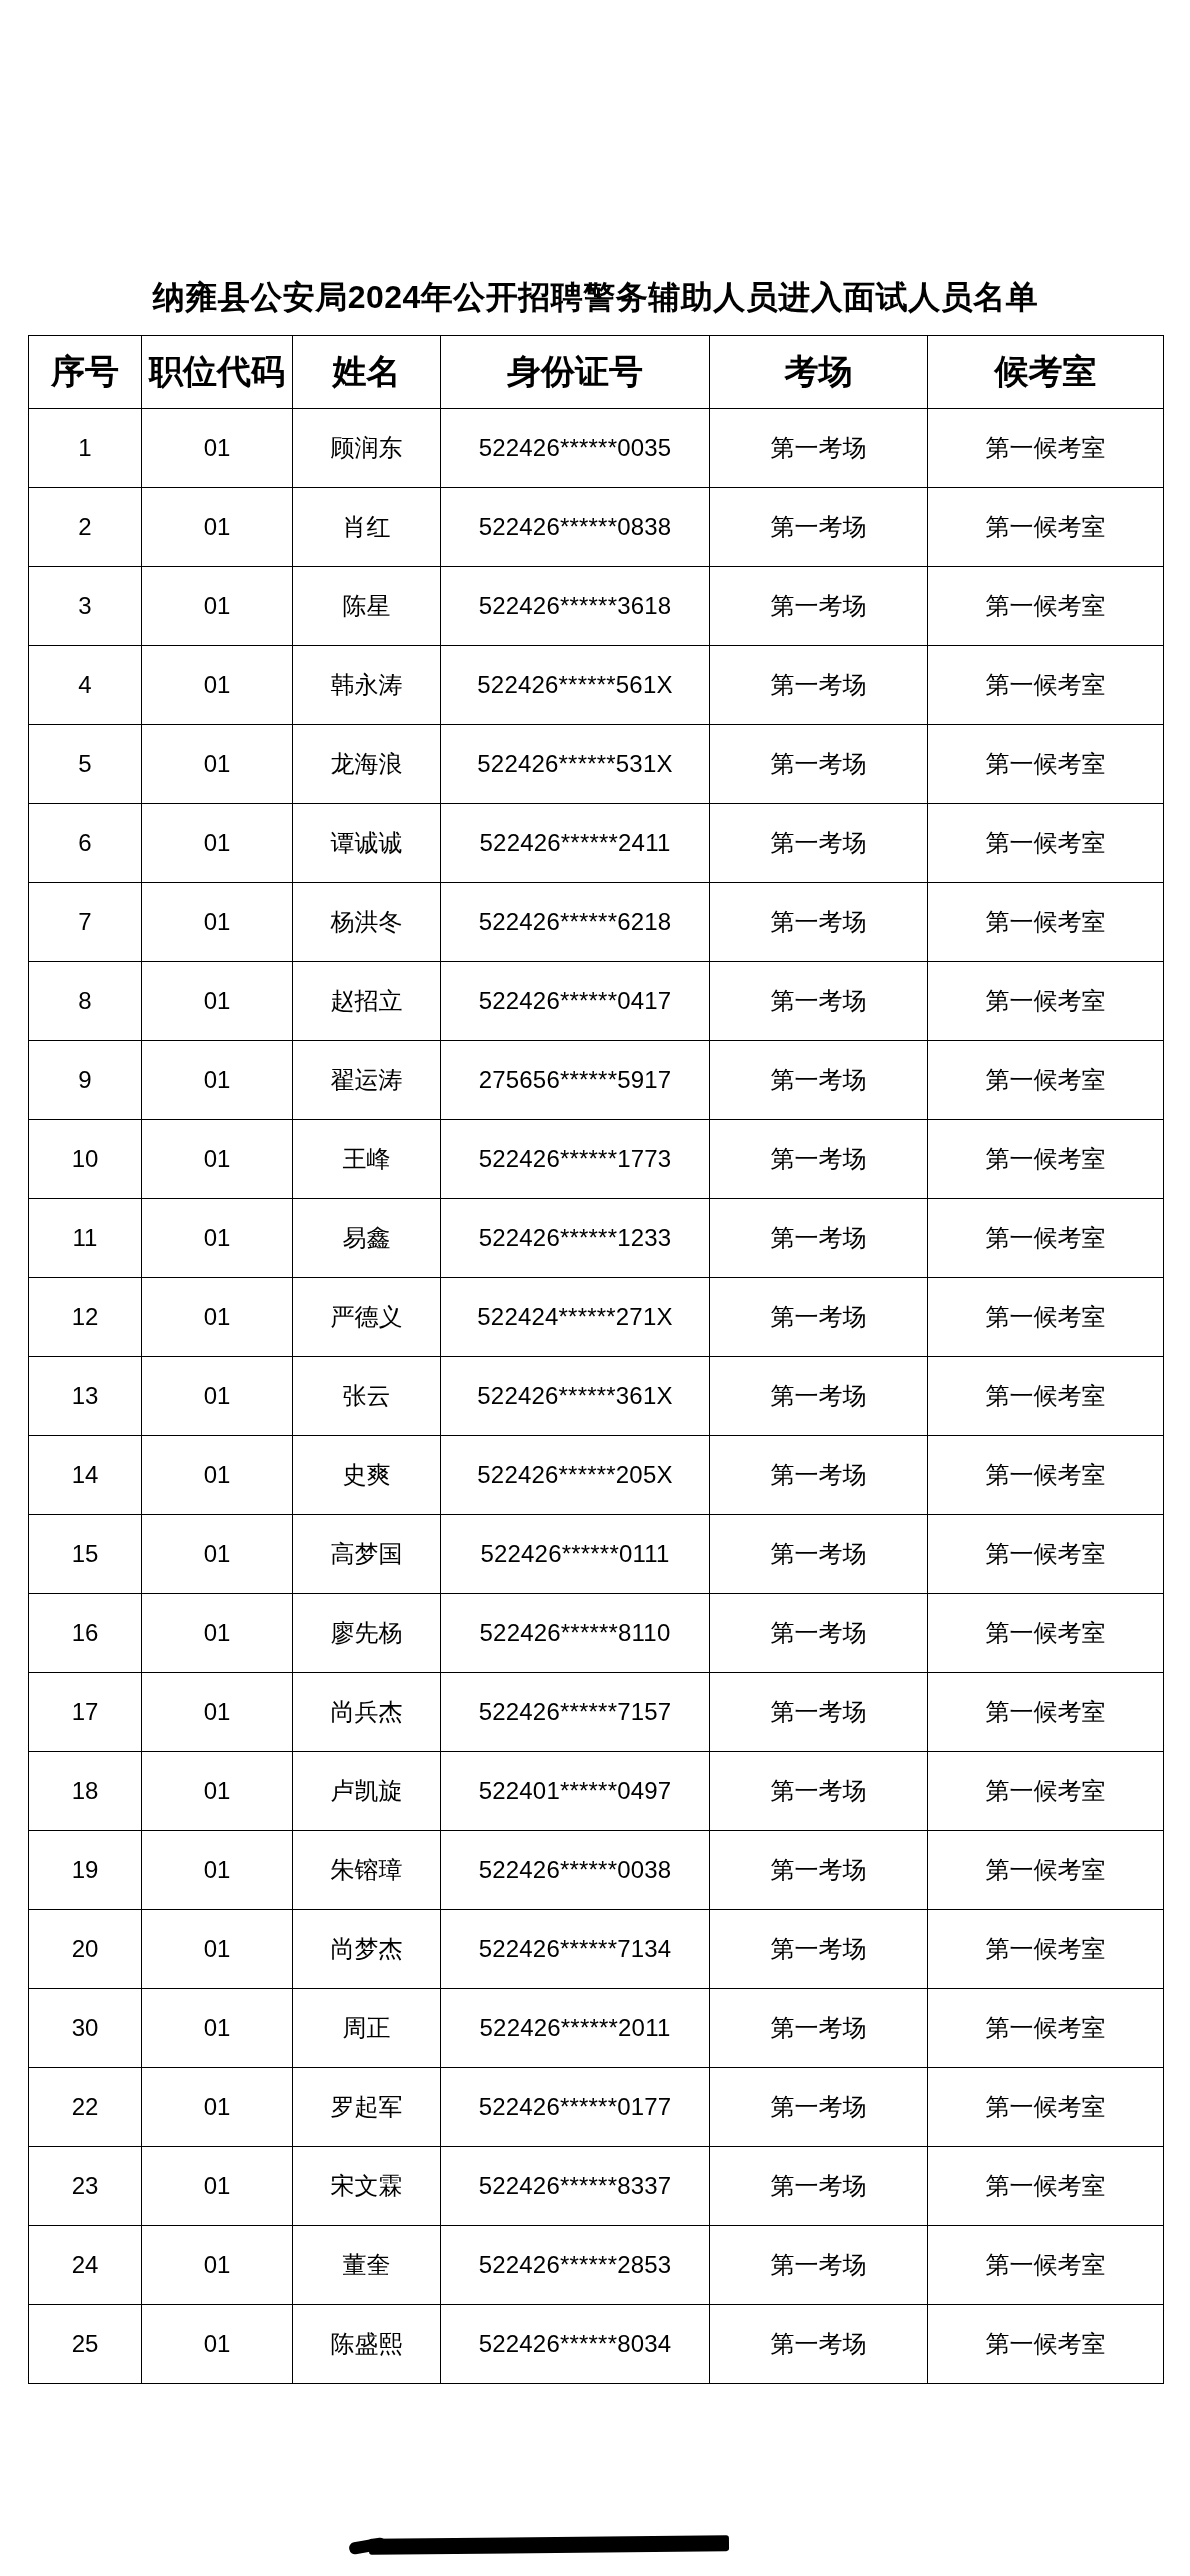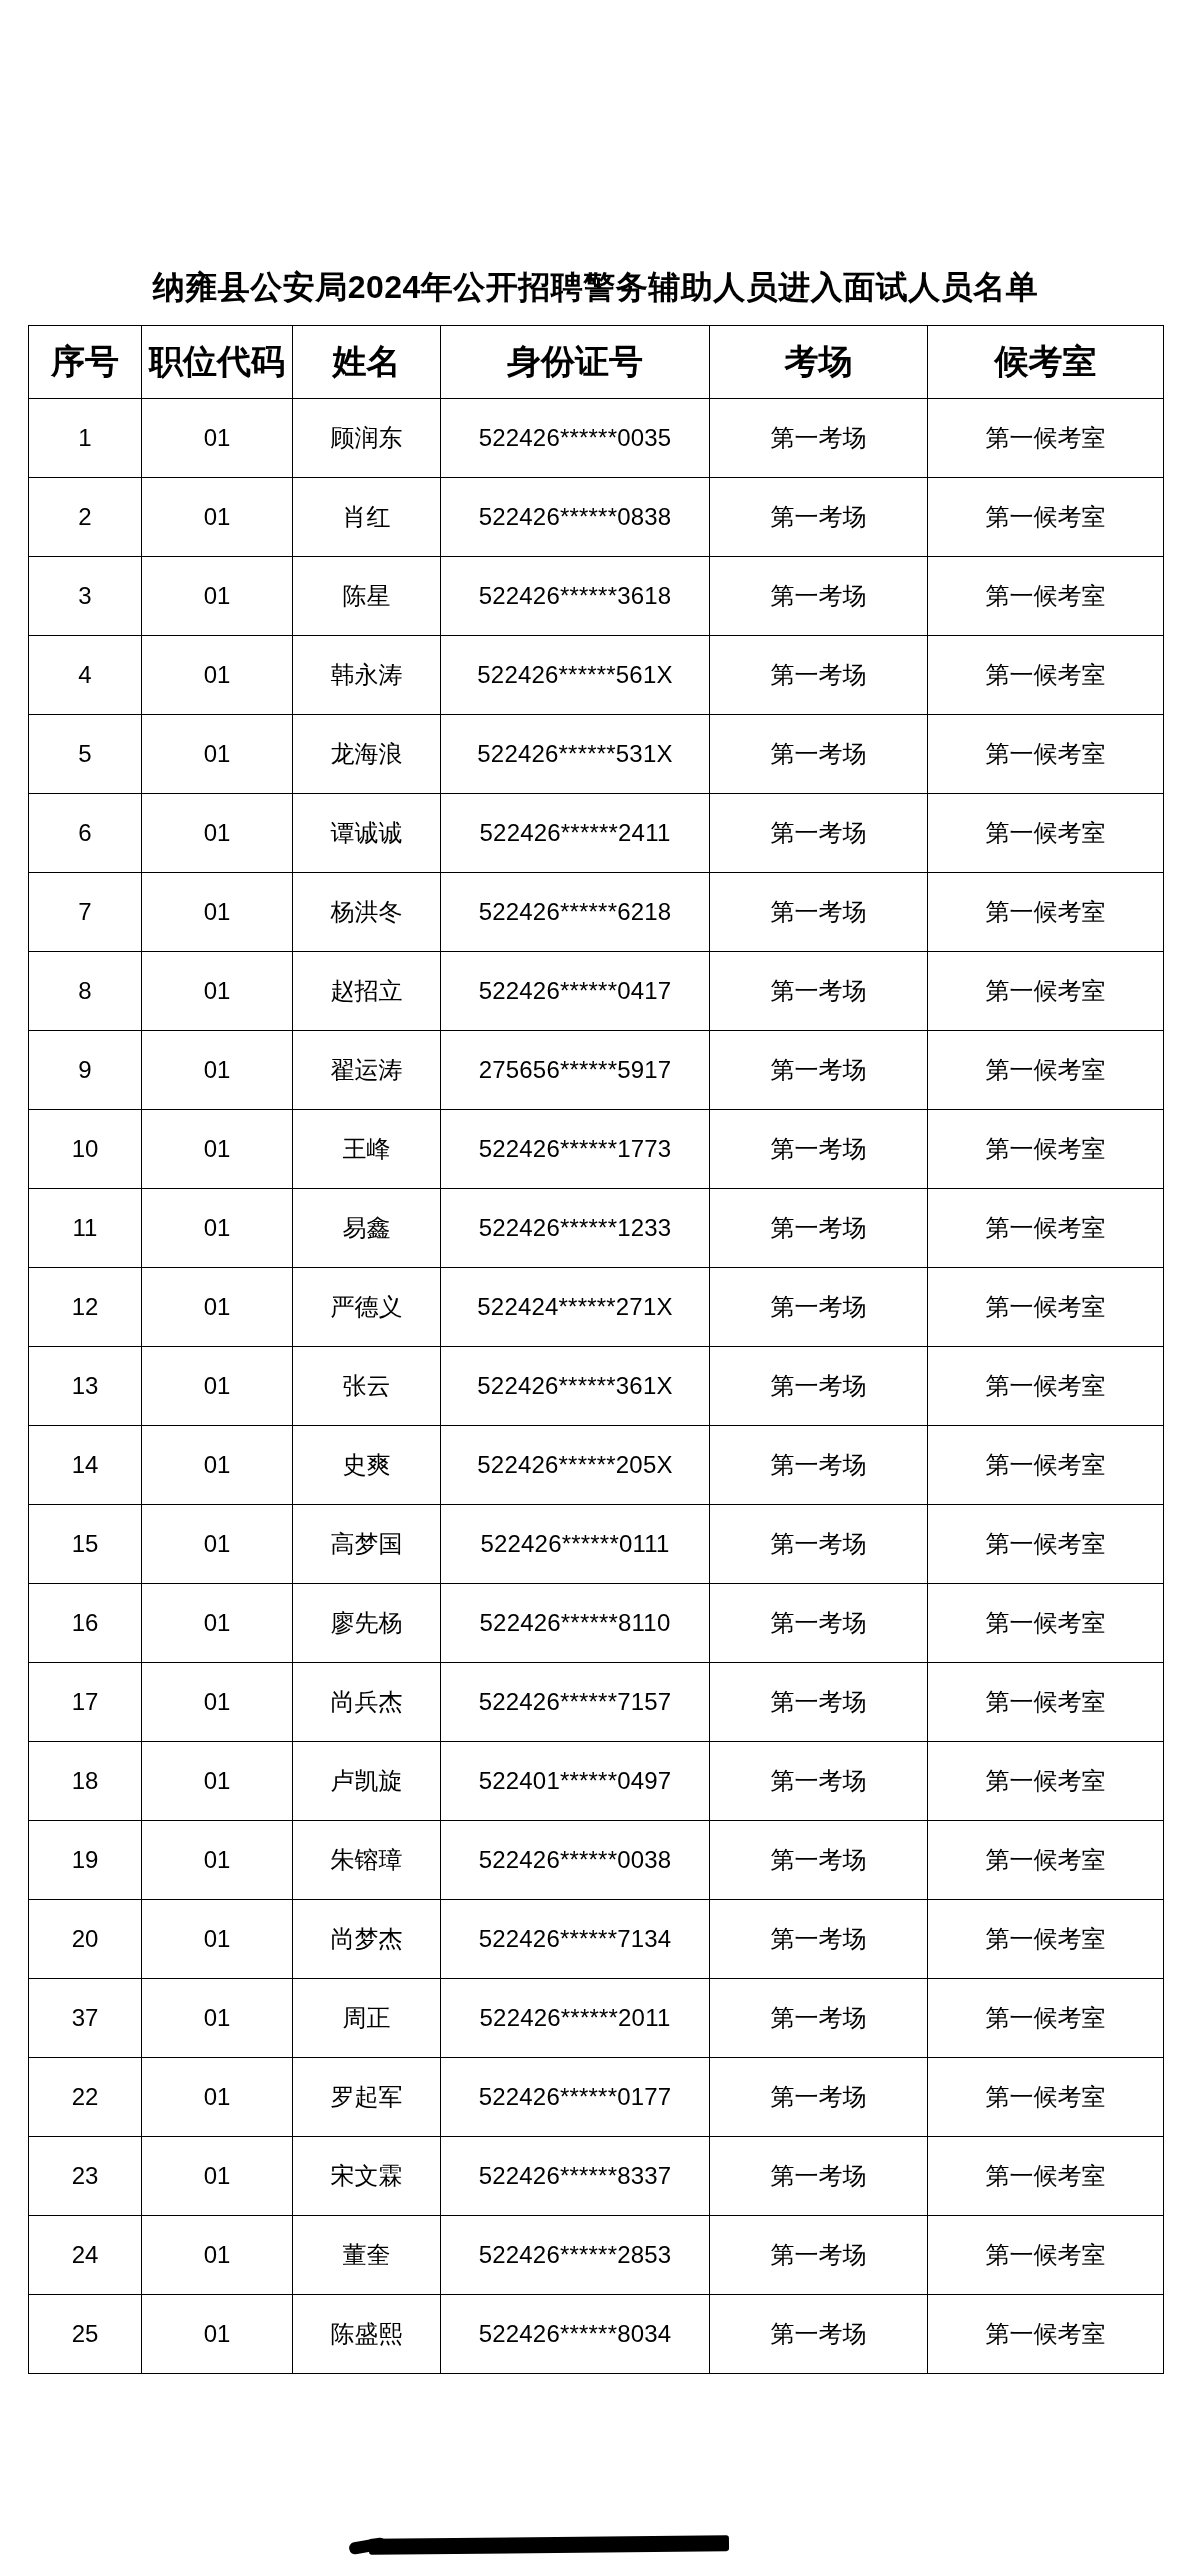--- a/index.html
+++ b/index.html
@@ -16,21 +16,21 @@
   #page {
     position: relative;
     width: 1191px;
     height: 2576px;
     background: #ffffff;
     overflow: hidden;
   }
   .doc-wrap {
     position: absolute;
     left: 28px;
-    top: 255px;
+    top: 265px;
     width: 1135px;
   }
   .doc-title {
     font-size: 32px;
     font-weight: bold;
     color: #000000;
     text-align: center;
     letter-spacing: 0.5px;
     padding: 13px 0 18.5px 0;
     line-height: 1.2;
@@ -286,21 +286,21 @@
           </tr>
           <tr>
             <td class="cell-seq">20</td>
             <td class="cell-code">01</td>
             <td class="cell-name">尚梦杰</td>
             <td class="cell-id">522426******7134</td>
             <td class="cell-room">第一考场</td>
             <td class="cell-wait">第一候考室</td>
           </tr>
           <tr>
-            <td class="cell-seq">37</td>
+            <td class="cell-seq">30</td>
             <td class="cell-code">01</td>
             <td class="cell-name">周正</td>
             <td class="cell-id">522426******2011</td>
             <td class="cell-room">第一考场</td>
             <td class="cell-wait">第一候考室</td>
           </tr>
           <tr>
             <td class="cell-seq">22</td>
             <td class="cell-code">01</td>
             <td class="cell-name">罗起军</td>

